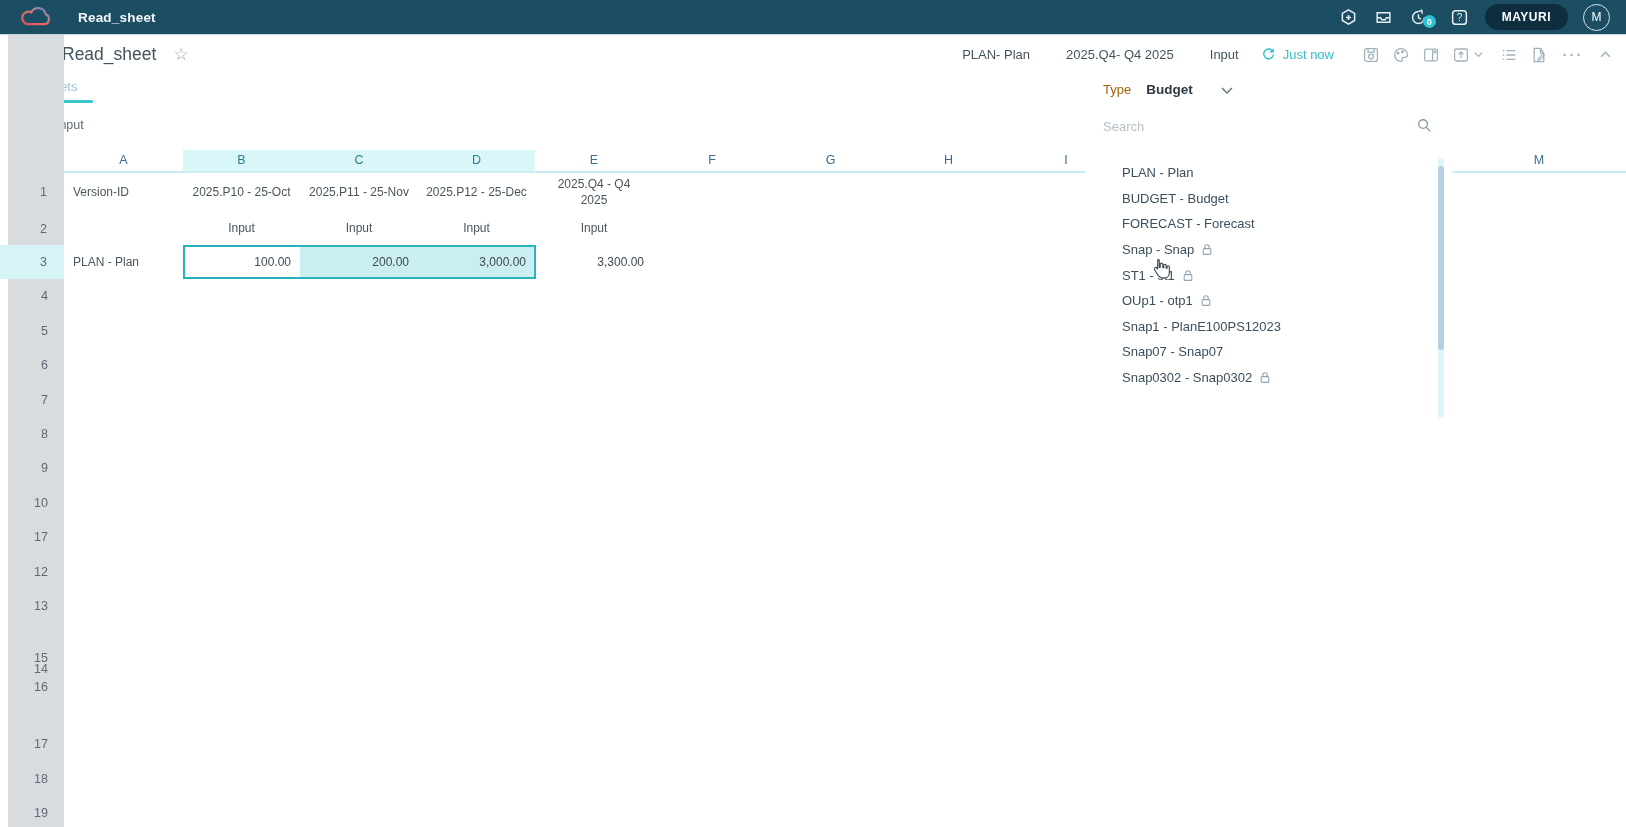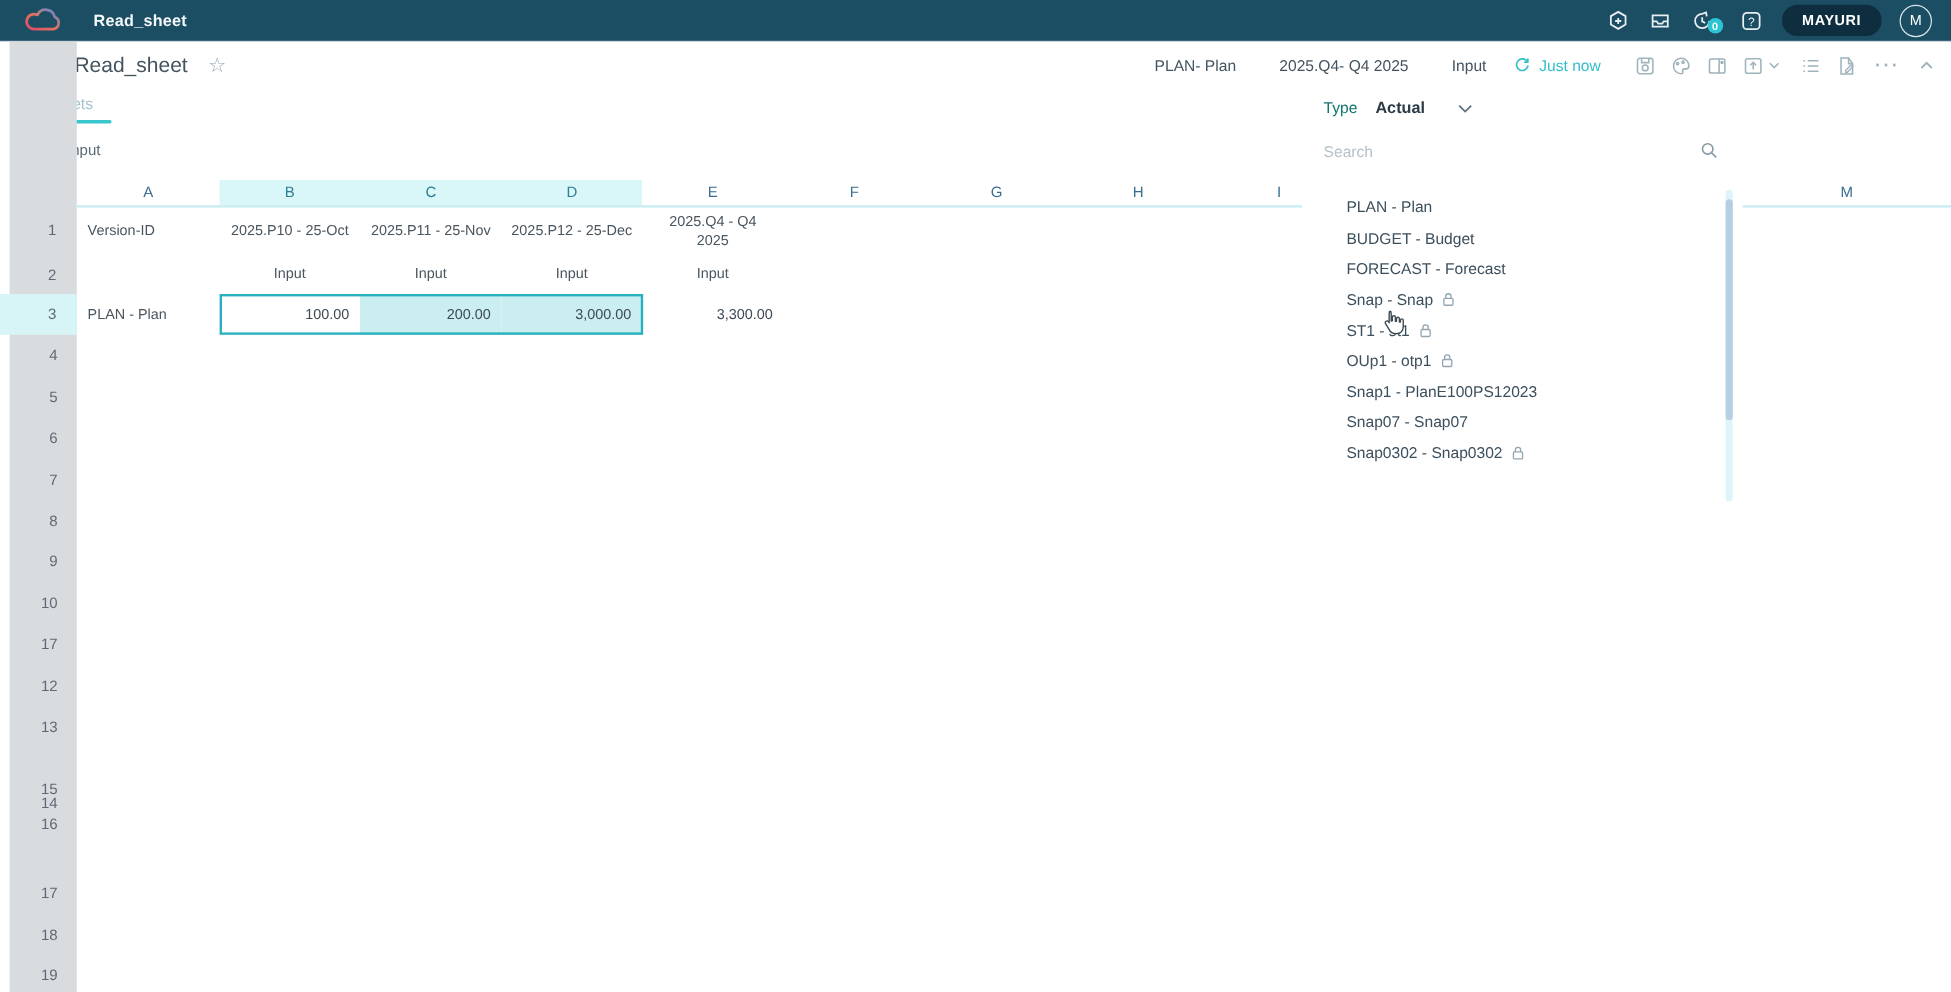--- a/index.html
+++ b/index.html
@@ -79,21 +79,21 @@
   .wrapcell span { display:inline-block; max-width:88px; }
   .sel-box { position:absolute; left:183px; top:245px; width:353px; height:34px;
     border:2px solid #27b2bd; pointer-events:none; z-index:3; }
   .erow .gut { padding-right:16px; }
 
   
   .panel { position:absolute; left:1085px; top:74px; width:367px; height:352px;
     background:#fff; z-index:5; }
   .typerow { position:absolute; left:18px; top:8px; display:flex;
     align-items:center; gap:15px; }
-  .typerow .lbl { font-size:13px; color:#0f766e; }
+  .typerow .lbl { font-size:13px; color:#a16207; }
   .typerow .val { font-size:13.5px; color:#2b3a45; font-weight:bold; cursor:pointer; }
   .typerow .chev { margin-left:12px; cursor:pointer; display:flex; }
   .searchrow { position:absolute; left:18px; top:40px; width:330px; height:26px; }
   .searchrow input { width:295px; height:24px; border:none; outline:none;
     font-size:13px; color:#3c4f5c; font-family:"Liberation Sans",sans-serif; }
   .searchrow input::placeholder { color:#b6c1c9; }
   .searchrow .mag { position:absolute; right:0; top:3px; cursor:pointer; }
   .vlist { position:absolute; left:0; top:86px; width:340px; }
   .vitem { height:25.6px; display:flex; align-items:center; padding-left:37px;
     font-size:13px; color:#3c4f5c; cursor:pointer; gap:7px; }
@@ -338,21 +338,21 @@
         </div>
         <div class="grow erow" style="top: 795.75px; height: 34.45px;">
           <span class="gut">19</span>
         </div>
       </div>
   </div>
 
   <div class="panel">
     <div class="typerow">
       <span class="lbl">Type</span>
-      <span class="val">Actual</span>
+      <span class="val">Budget</span>
       <span class="chev">
         <svg width="14" height="12" viewBox="0 0 14 12" fill="none" stroke="#5b6e7a" stroke-width="1.4">
           <polyline points="2,4 7,9 12,4"></polyline>
         </svg>
       </span>
     </div>
     <div class="searchrow">
       <input type="text" placeholder="Search" style="">
       <span class="mag">
         <svg width="17" height="17" viewBox="0 0 18 18" fill="none" stroke="#8699a6" stroke-width="1.4">

